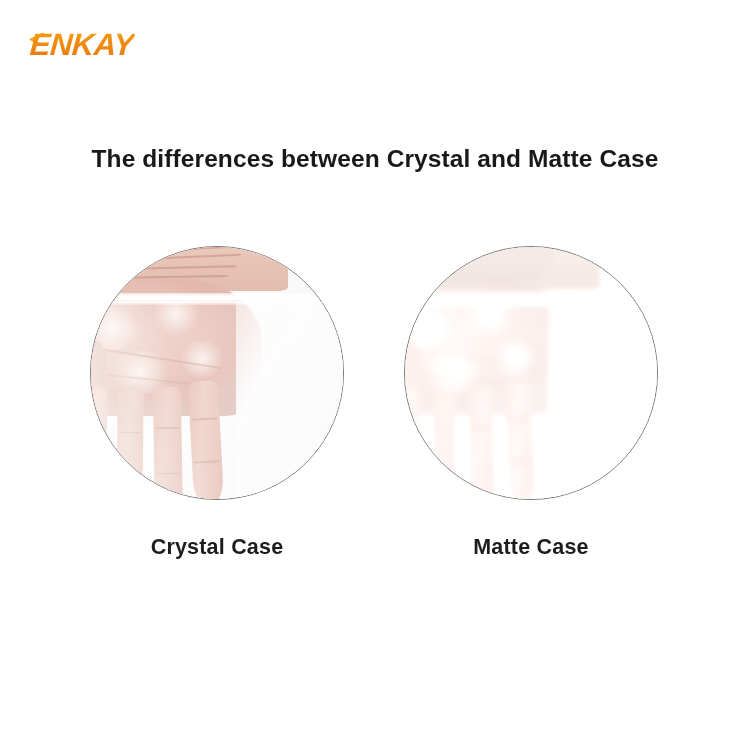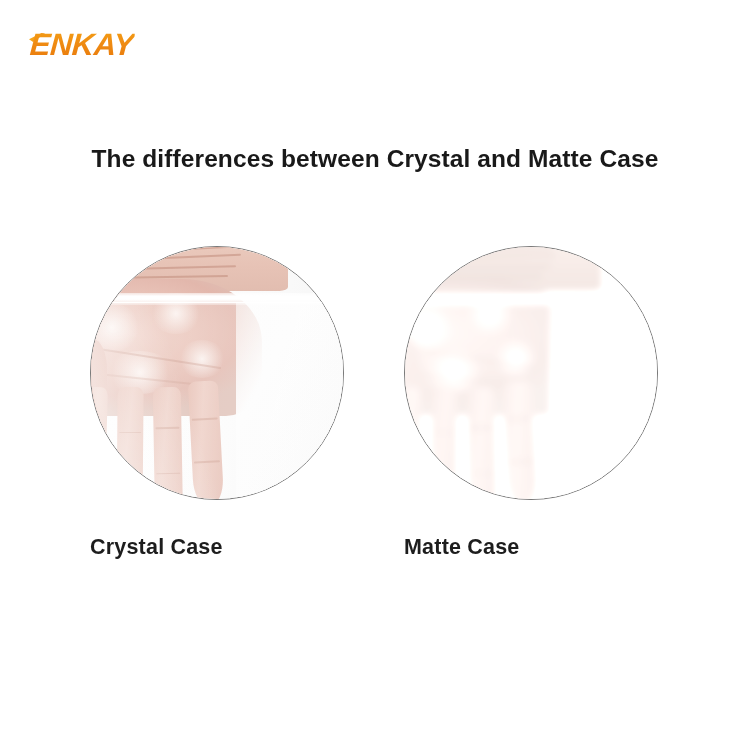--- a/index.html
+++ b/index.html
@@ -243,20 +243,21 @@
     position: absolute;
     inset: 0;
     background: rgba(255,255,255,0.40);
   }
 
   
   .caption {
     position: absolute;
     top: 535px;
     width: 254px;
+    text-align: center;
     font-size: 21.5px;
     font-weight: bold;
     color: #1d1d1d;
     letter-spacing: 0.2px;
   }
   .caption.left  { left: 90px; }
   .caption.right { left: 404px; }
 </style>
 </head>
 <body>

